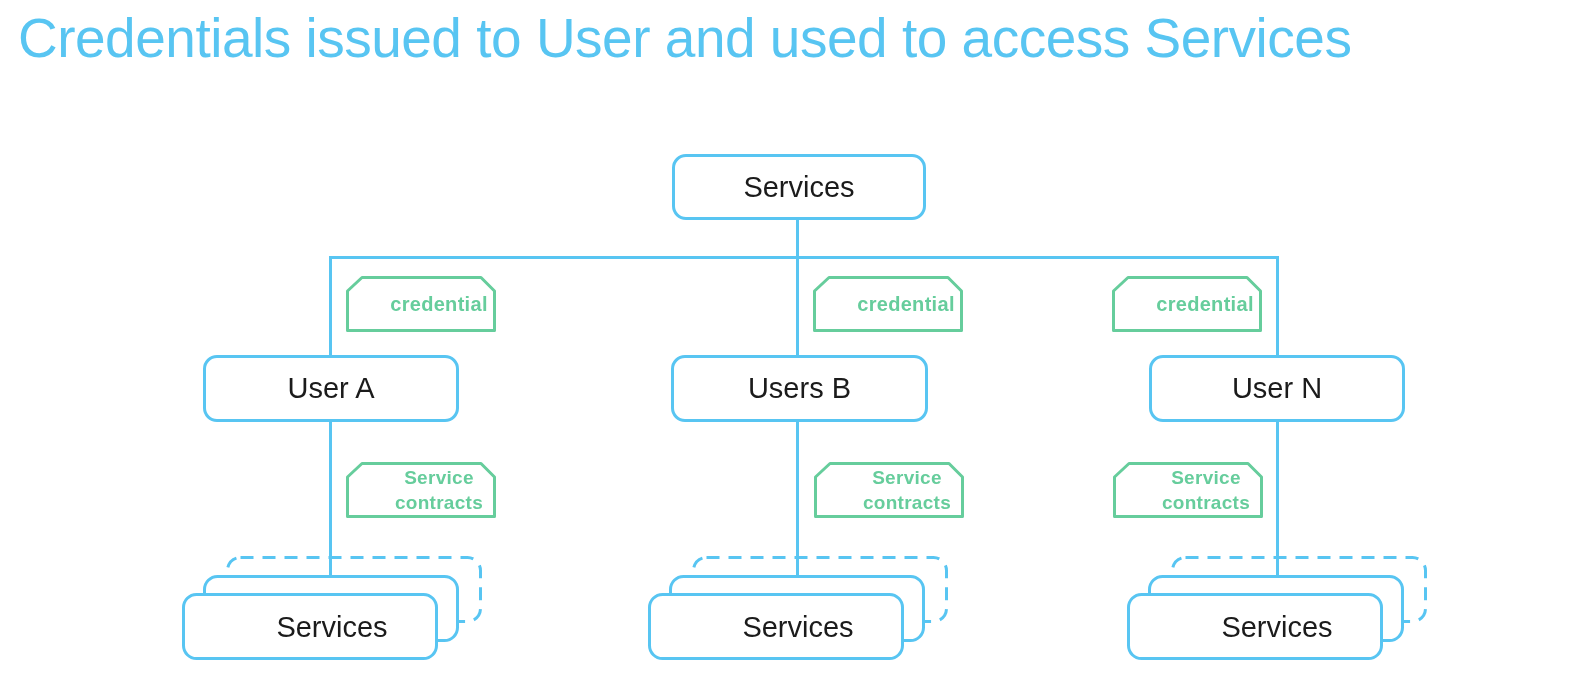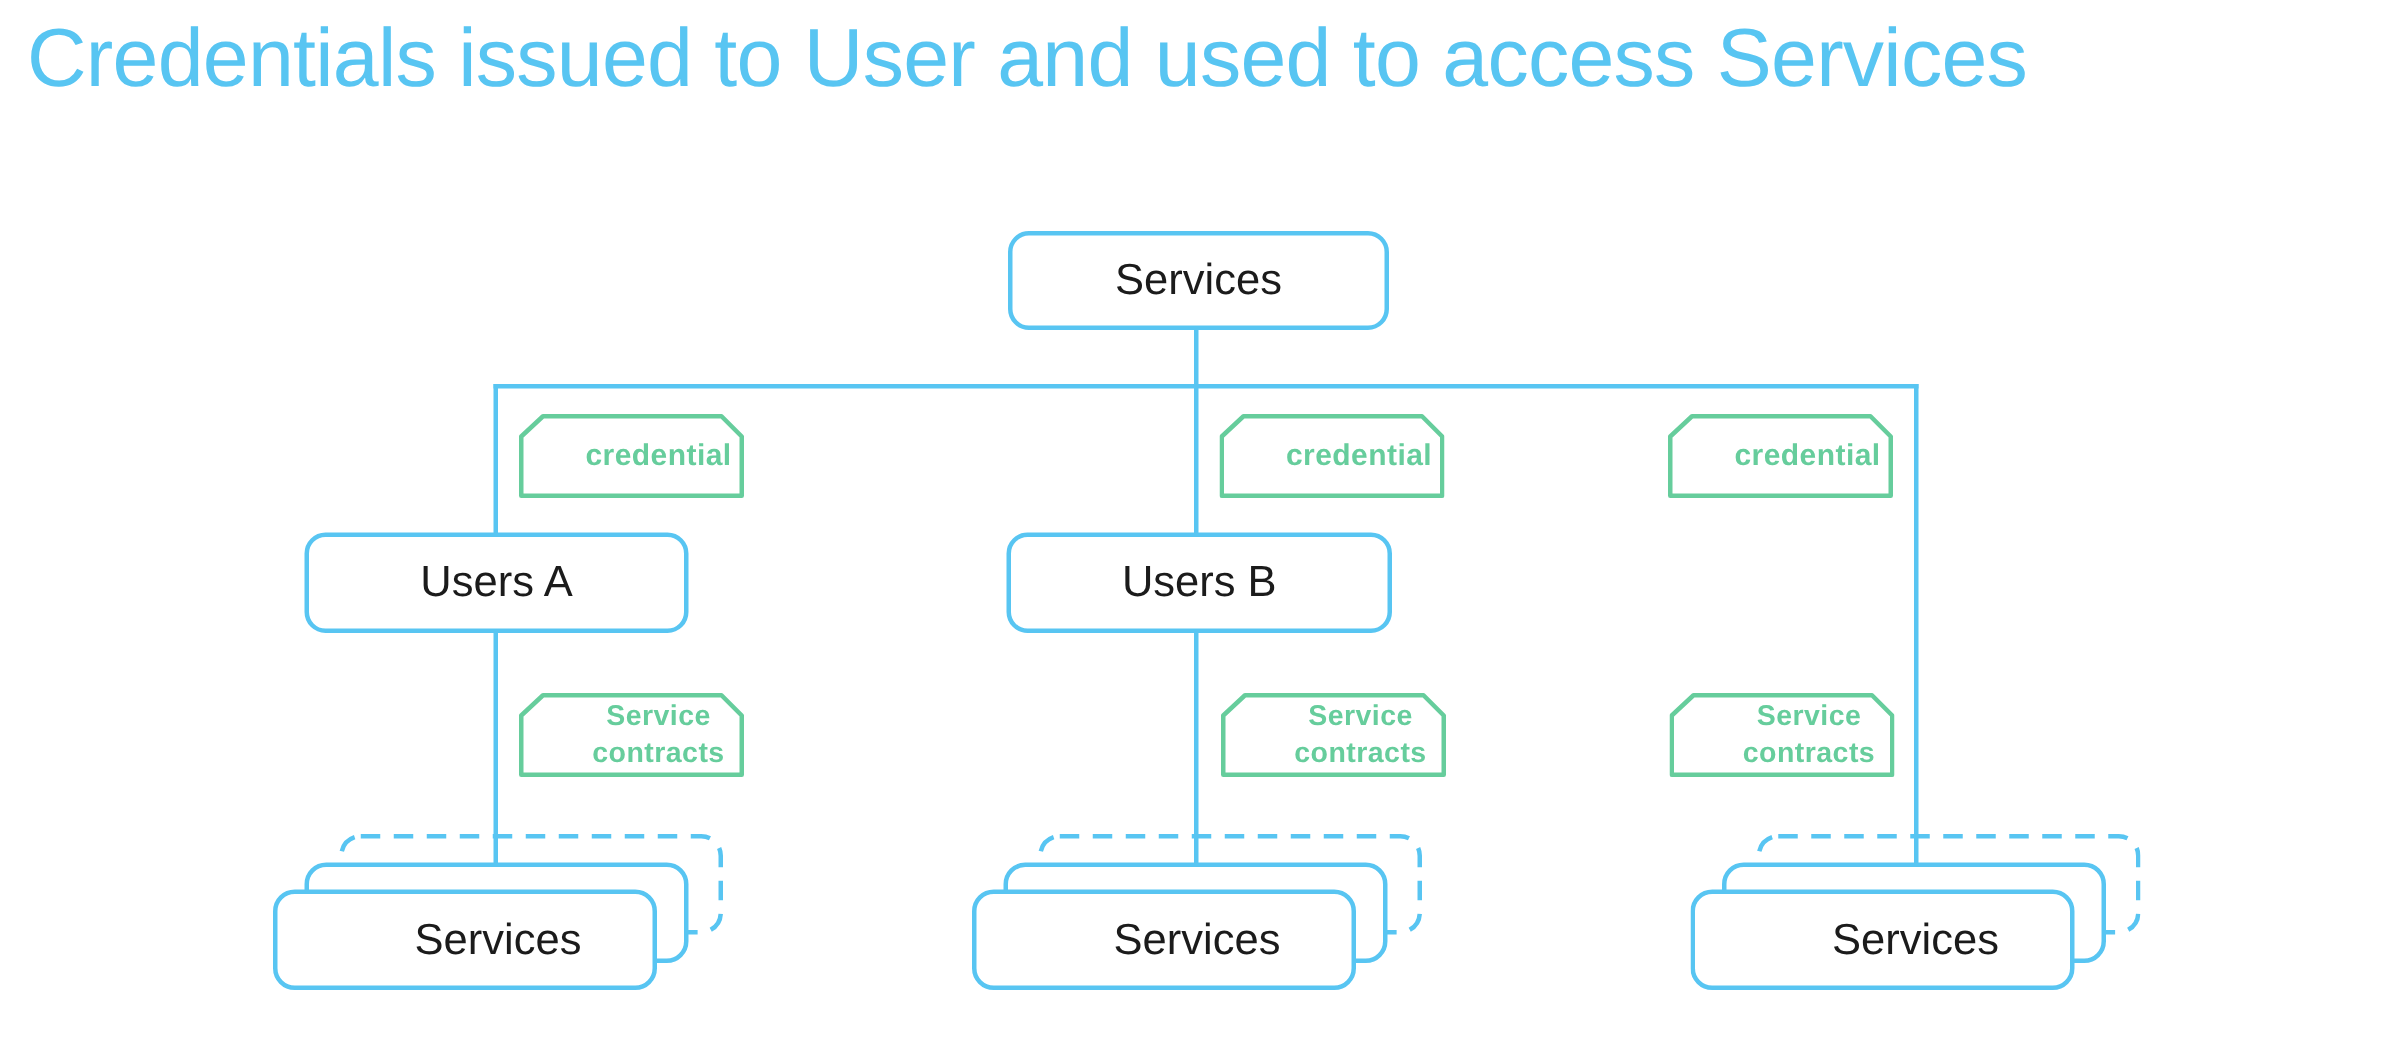--- a/index.html
+++ b/index.html
@@ -93,24 +93,27 @@
     <div class="tag-label">credential</div>
   </div>
   <div class="tag cred-n">
     <svg viewBox="0 0 150 56">
         <path d="M16 1.5 H135 L148.5 15 V54.5 H1.5 V15 Z"></path>
       </svg>
     <div class="tag-label">credential</div>
   </div>
 
   <div class="node user-a">
-    <span>Users A</span>
+    <span>User A</span>
   </div>
   <div class="node user-b">
     <span>Users B</span>
+  </div>
+  <div class="node user-n">
+    <span>User N</span>
   </div>
 
   <div class="tag two-line sc-a">
     <svg viewBox="0 0 150 56">
         <path d="M16 1.5 H135 L148.5 15 V54.5 H1.5 V15 Z"></path>
       </svg>
     <div class="tag-label">
       <span>Service</span>
       <span>contracts</span>
     </div>

